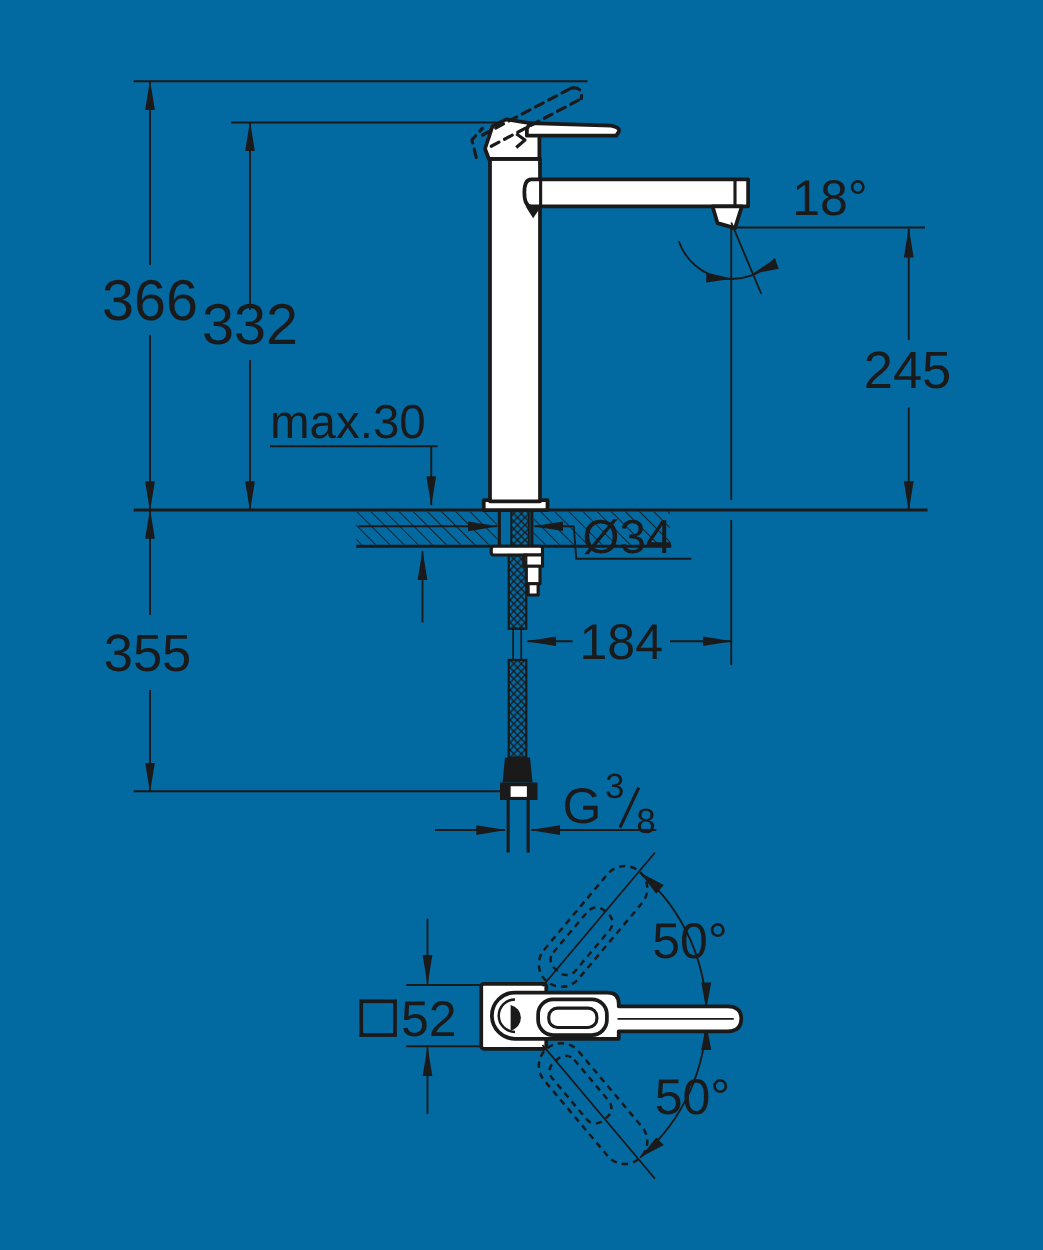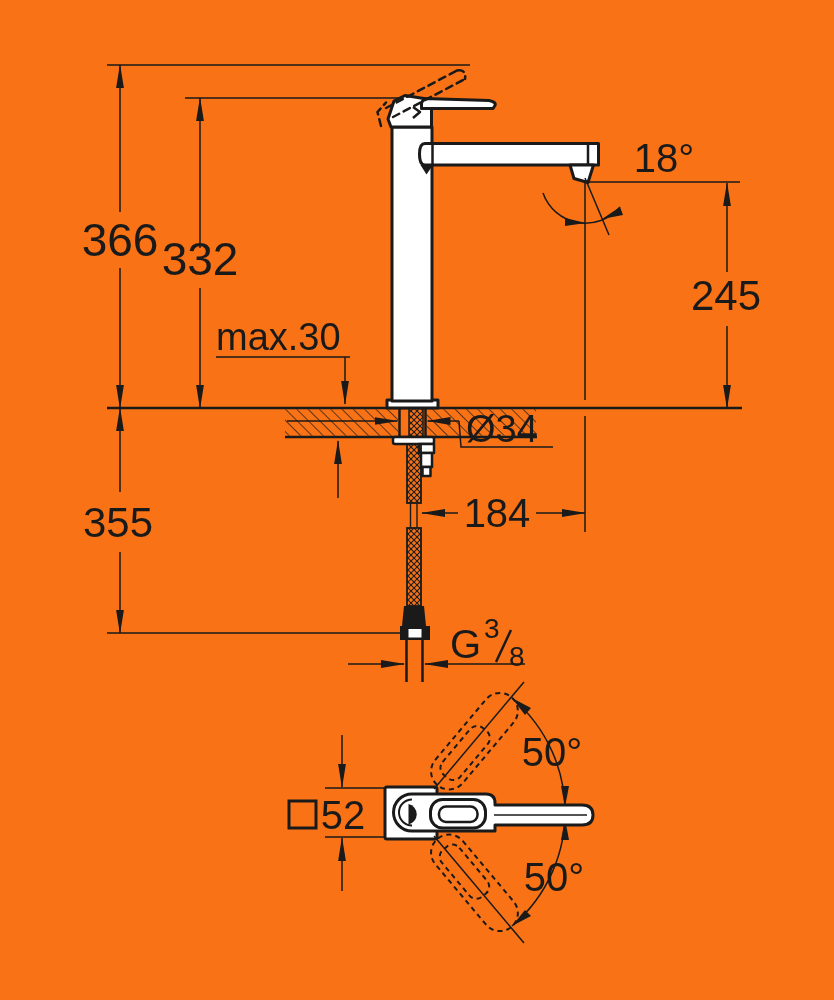--- a/index.html
+++ b/index.html
@@ -1,16 +1,16 @@
 <!DOCTYPE html>
 <html><head>
 <meta charset="utf-8">
 <style>
   html,body{margin:0;padding:0;background:#ffffff;}
-  .page{position:relative;width:834px;height:1000px;background:#f97316;overflow:hidden;
+  .page{position:relative;width:834px;height:1000px;background:#0369a1;overflow:hidden;
         font-family:"Liberation Sans", sans-serif;}
   svg{position:absolute;top:0;left:0;}
   text{fill:#1a1a1a;font-family:"Liberation Sans", sans-serif;}
   .obj{stroke:#1a1a1a;stroke-width:3;fill:#ffffff;stroke-linejoin:round;stroke-linecap:round;}
   .obj2{stroke:#1a1a1a;stroke-width:2.5;fill:#ffffff;stroke-linejoin:round;}
   .solid{fill:#1a1a1a;stroke:none;}
   .dim{stroke:#1a1a1a;stroke-width:1.5;fill:none;}
   .thin{stroke:#1a1a1a;stroke-width:1.4;fill:none;}
   .dash{stroke:#1a1a1a;stroke-width:2.5;fill:none;stroke-dasharray:7 5;stroke-linecap:round;}
   .dash2{stroke:#1a1a1a;stroke-width:2;fill:none;stroke-dasharray:5 4;}

